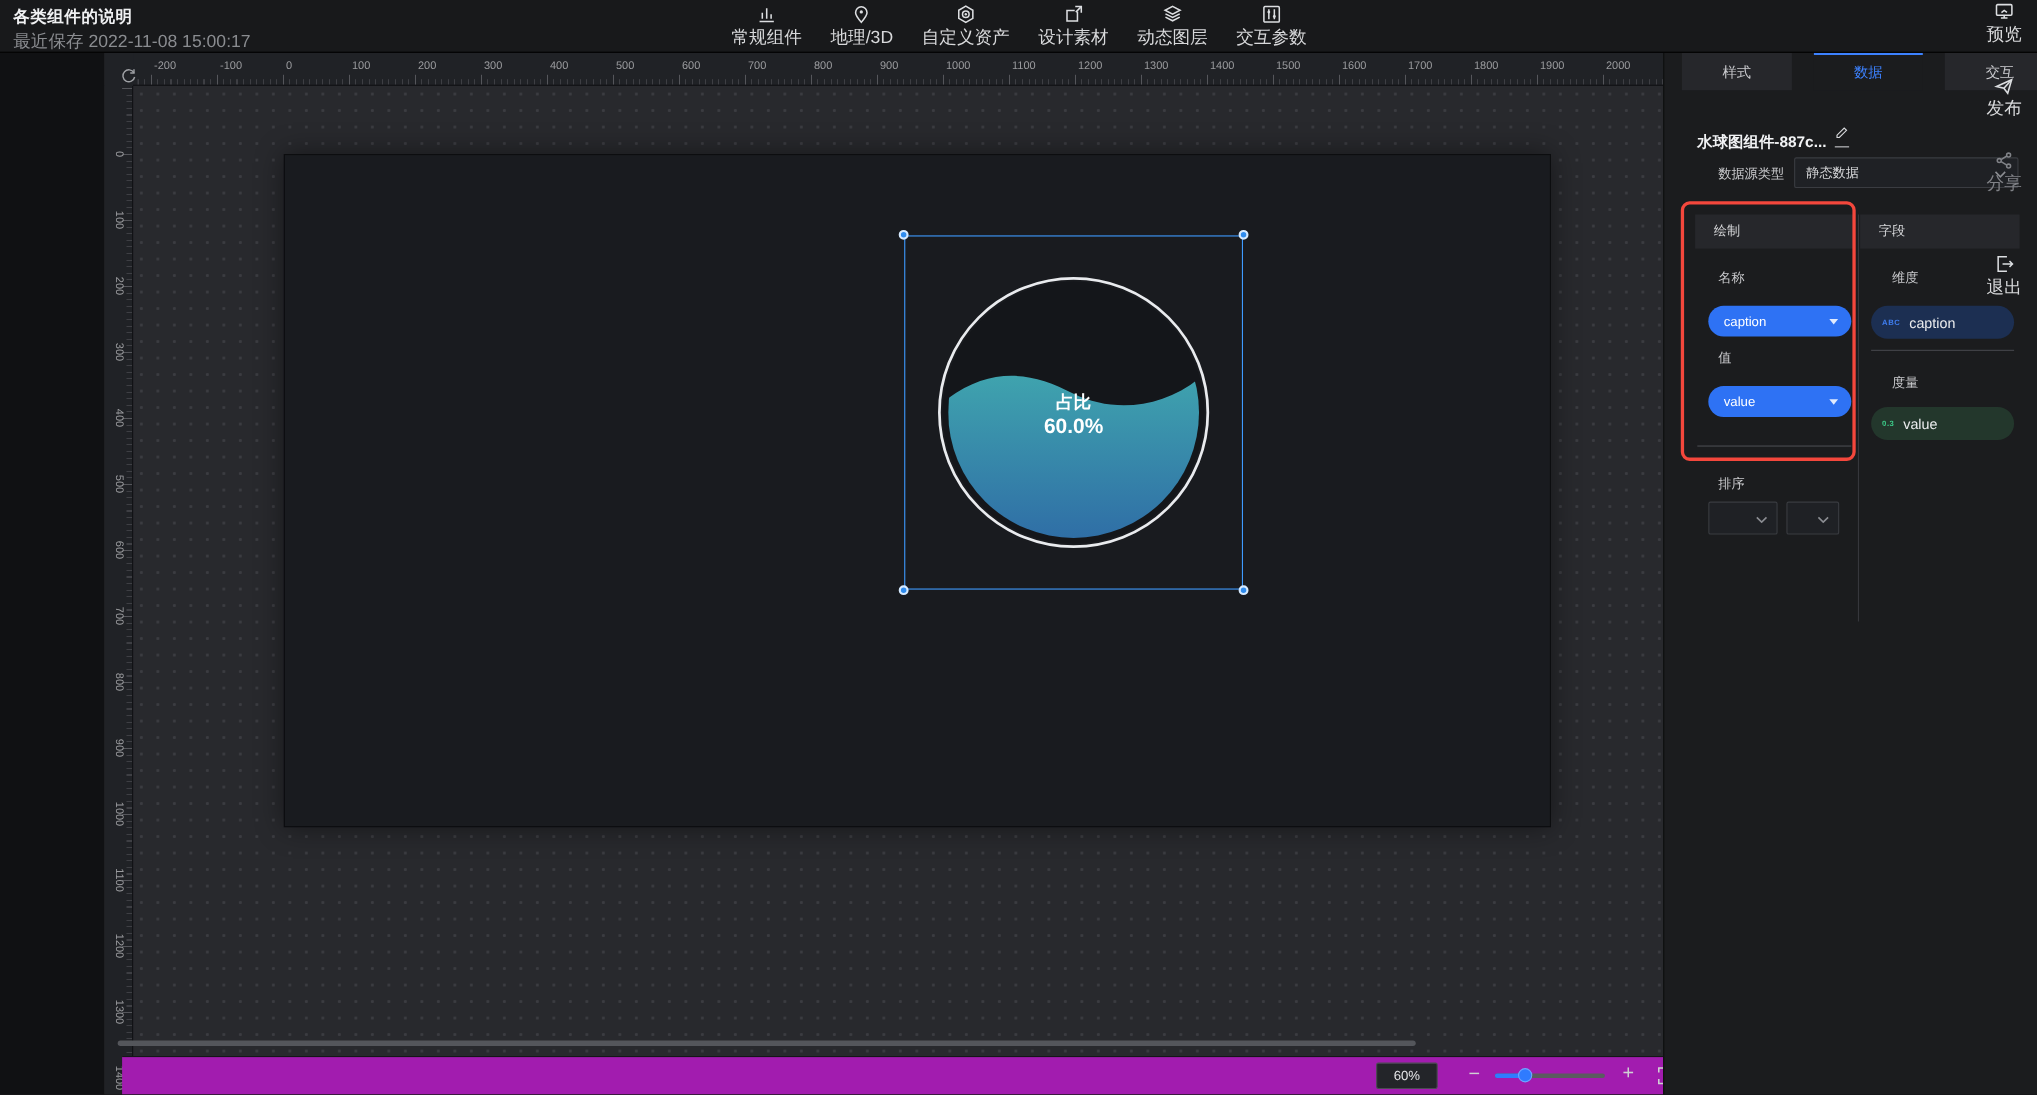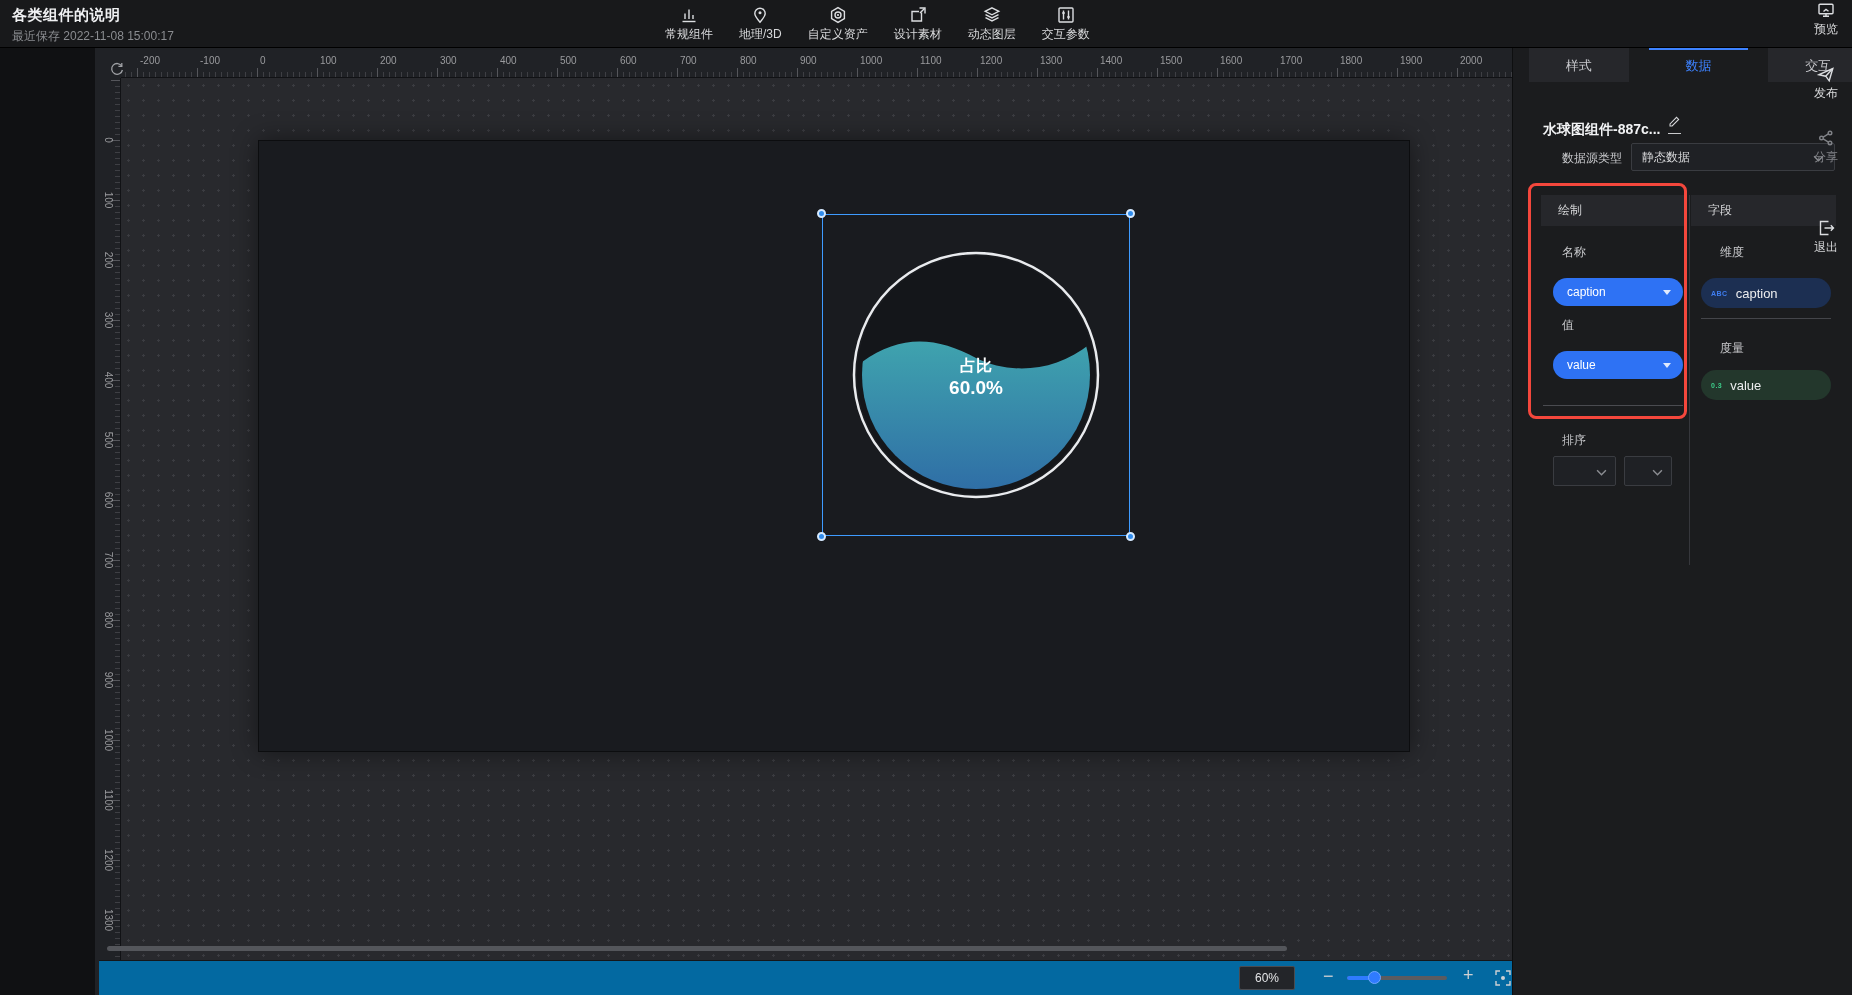--- a/index.html
+++ b/index.html
@@ -5,25 +5,25 @@
   * { margin:0; padding:0; box-sizing:border-box; }
   html,body { width:1852px; height:995px; overflow:hidden; background:#101113;
     font-family:"Liberation Sans","DejaVu Sans",sans-serif; }
   .app { position:relative; width:1852px; height:995px; }
 
   
   .topbar { position:absolute; left:0; top:0; width:1852px; height:48px;
     background:#18191B; border-bottom:1px solid #000; z-index:30; }
   .tb-left { position:absolute; left:12px; top:6px; }
   .doc-title { color:#F0F1F3; font-size:15px; font-weight:bold; letter-spacing:.5px; }
-  .doc-saved { color:#8A8C90; font-size:12px; margin-top:3px; }
+  .doc-saved { color:#8A8C90; font-size:16px; margin-top:3px; }
   .tb-center { position:absolute; left:665px; top:0; height:48px; display:flex; gap:26px; align-items:center; }
   .tb-item { display:flex; flex-direction:column; align-items:center; gap:1px; cursor:pointer; }
   .tb-item svg { display:block; }
-  .tb-label { color:#D8D9DB; font-size:12px; white-space:nowrap;text-align:center; }
+  .tb-label { color:#D8D9DB; font-size:16px; white-space:nowrap;text-align:center; }
   .tb-right { position:absolute; right:14px; top:0; height:48px; display:flex; gap:26px; align-items:center;flex-direction:column; }
   .tb-item.dim .tb-label { color:#808287; }
   .tb-divider { width:1px; height:34px; background:#3A3B3F; }
 
   
   .layers { position:absolute; left:0; top:48px; width:95px; height:947px;
     background:#17181A; border-right:1px solid #000; overflow:hidden; z-index:20; }
   .layers-clip { position:absolute; left:-25px; top:10px; color:#E8E9EB; font-size:13px; font-weight:bold;
     border-bottom:1px solid #bbb; }
   .layer-item { position:absolute; left:0; top:40px; width:95px; height:25px; line-height:25px;
@@ -57,22 +57,22 @@
   
   .gauge { position:absolute; left:730px; top:172px; width:250px; height:250px; cursor:move; }
   .selection { position:absolute; left:701px; top:136px; width:308px; height:322px;
     border:1px solid #3E9BFF; }
   .handle { position:absolute; width:9px; height:9px; border-radius:50%;
     background:#2F8CEE; border:2px solid #D6EAFF; }
   .h-tl { left:-6px; top:-6px; } .h-tr { right:-6px; top:-6px; }
   .h-bl { left:-6px; bottom:-6px; } .h-br { right:-6px; bottom:-6px; }
   .hscrollbar { position:absolute; left:12px; top:898px; width:1180px; height:5px;
     background:#54565B; border-radius:3px; z-index:6; }
-  .bottombar { position:absolute; left:4px; bottom:0; right:0; height:35px;
-    background:#0369a1; border-top:1px solid #151619; z-index:7; }
+  .bottombar { position:absolute; left:16px; bottom:0; right:0; height:35px;
+    background:#a21caf; border-top:1px solid #151619; z-index:7; }
   .zoom-value { position:absolute; left:1140px; top:5px; width:56px; height:24px;
     border:1px solid #4A4C51; border-radius:2px; color:#E3E4E6; font-size:12px;
     text-align:center; line-height:22px; background:#232529; }
   .zoom-minus { position:absolute; left:1224px; top:5px; color:#CFD0D3; font-size:18px; cursor:pointer; }
   .zoom-plus  { position:absolute; left:1364px; top:4px; color:#CFD0D3; font-size:18px; cursor:pointer; }
   .zoom-slider { position:absolute; left:1248px; top:15px; width:100px; height:4px;
     background:#5A5B60; border-radius:2px; cursor:pointer; }
   .zoom-fill { position:absolute; left:0; top:0; height:4px; width:27px; background:#2F7BFF; border-radius:2px; }
   .zoom-thumb { position:absolute; left:21px; top:-5px; width:13px; height:13px;
     border-radius:50%; background:#2F7BFF; border:1px solid #6FA6FF; }

